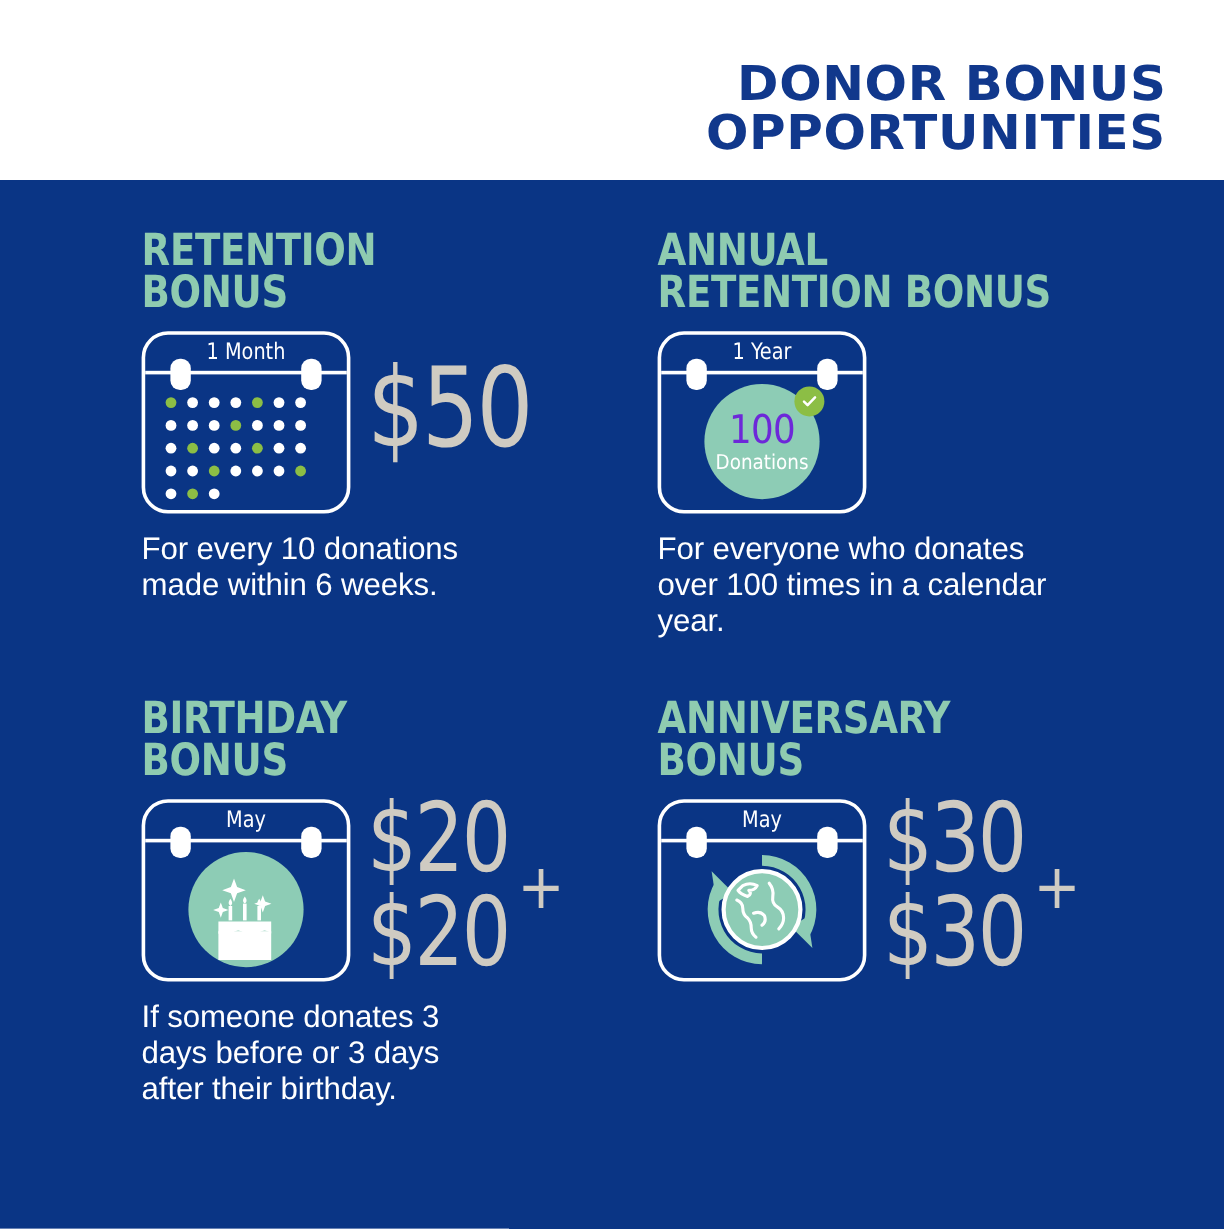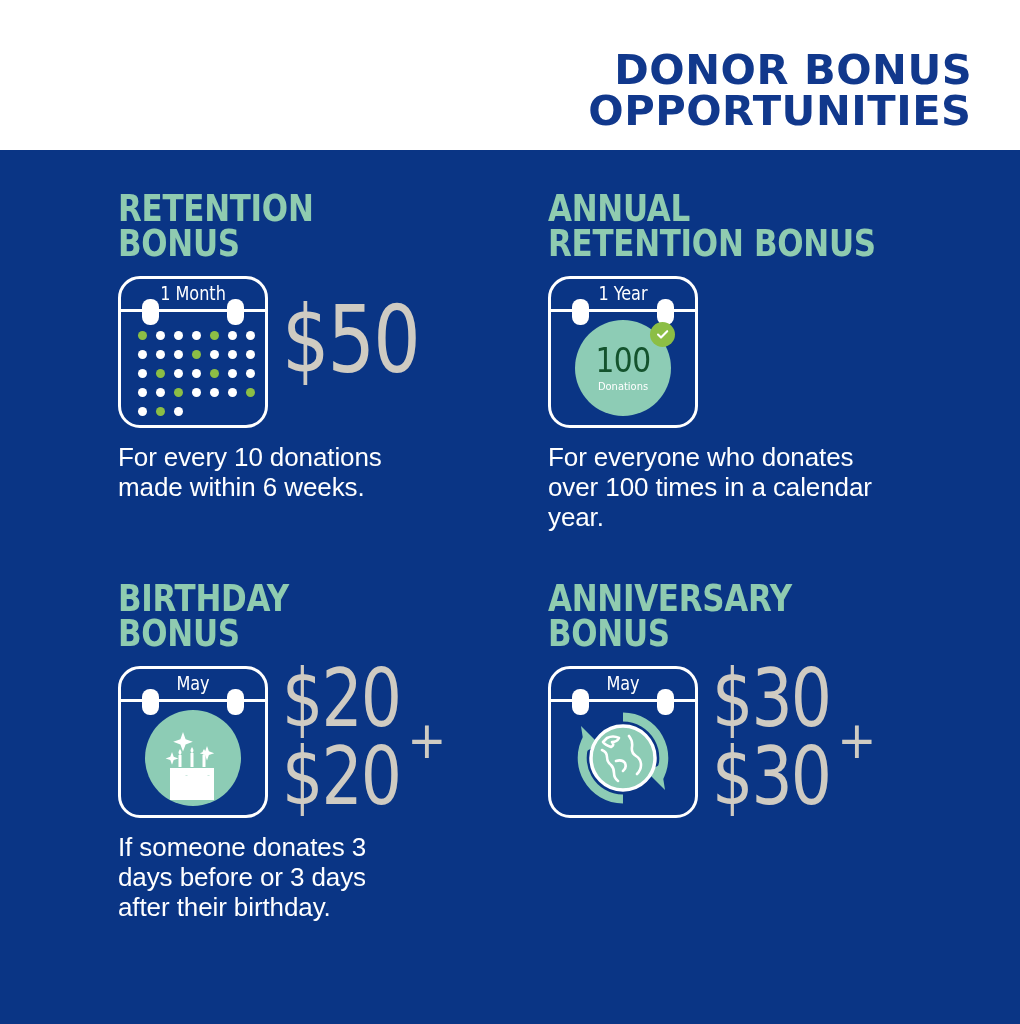--- a/index.html
+++ b/index.html
@@ -72,21 +72,21 @@
   }
 
   .icon-amount-row {
     display: flex;
     align-items: flex-start;
   }
 
   
   .cal {
     position: relative;
-    width: 150px; height: 152px;
+    width: 174px; height: 152px;
     flex: 0 0 auto;
   }
   .cal-frame {
     position: absolute; inset: 0;
     border: 3px solid #ffffff;
     border-radius: 22px;
     box-sizing: border-box;
   }
   .cal-rule {
     position: absolute;
@@ -147,31 +147,31 @@
     transform: translate(-50%, -50%);
     width: 96px; height: 96px;
     border-radius: 50%;
     background: #8dccb5;
     display: flex;
     flex-direction: column;
     align-items: center;
     justify-content: center;
   }
   .circle-num {
-    color: #14532d;
+    color: #6d28d9;
     font-family: "DejaVu Sans Condensed", "Liberation Sans Narrow", "Liberation Sans", sans-serif;
     font-size: 33px;
     font-weight: normal;
     line-height: 1;
     letter-spacing: -0.5px;
   }
   .circle-sub {
     color: #ffffff;
     font-family: "DejaVu Sans Condensed", "Liberation Sans Narrow", "Liberation Sans", sans-serif;
-    font-size: 11px;
+    font-size: 17px;
     line-height: 1;
     margin-top: 4px;
   }
   .check-badge {
     position: absolute;
     right: -4px; top: 2px;
     width: 25px; height: 25px;
     border-radius: 50%;
     background: #8cbe45;
     display: flex;

